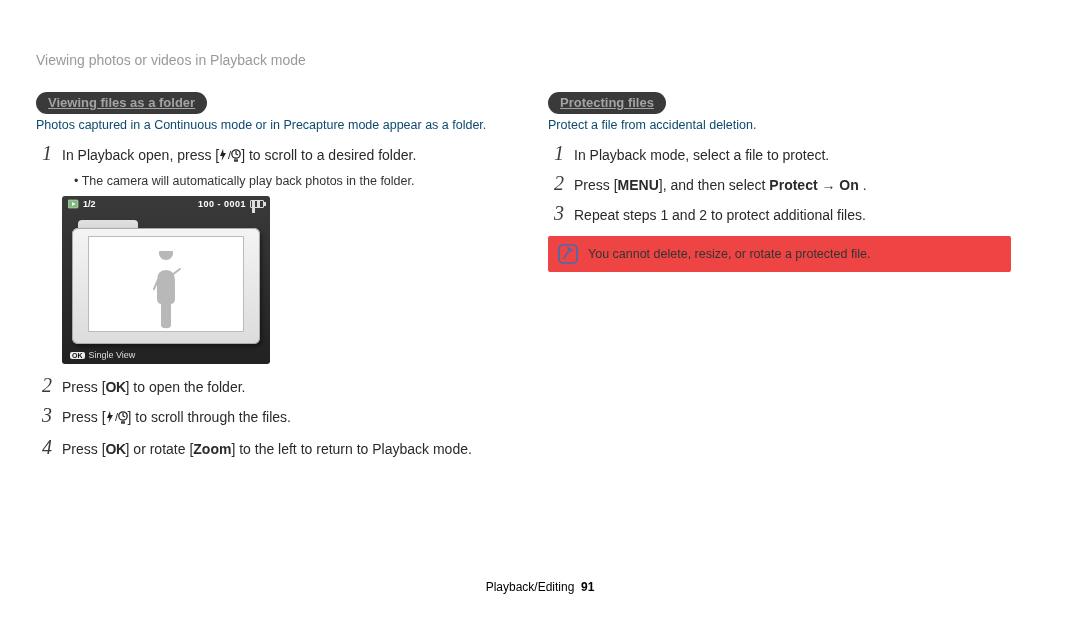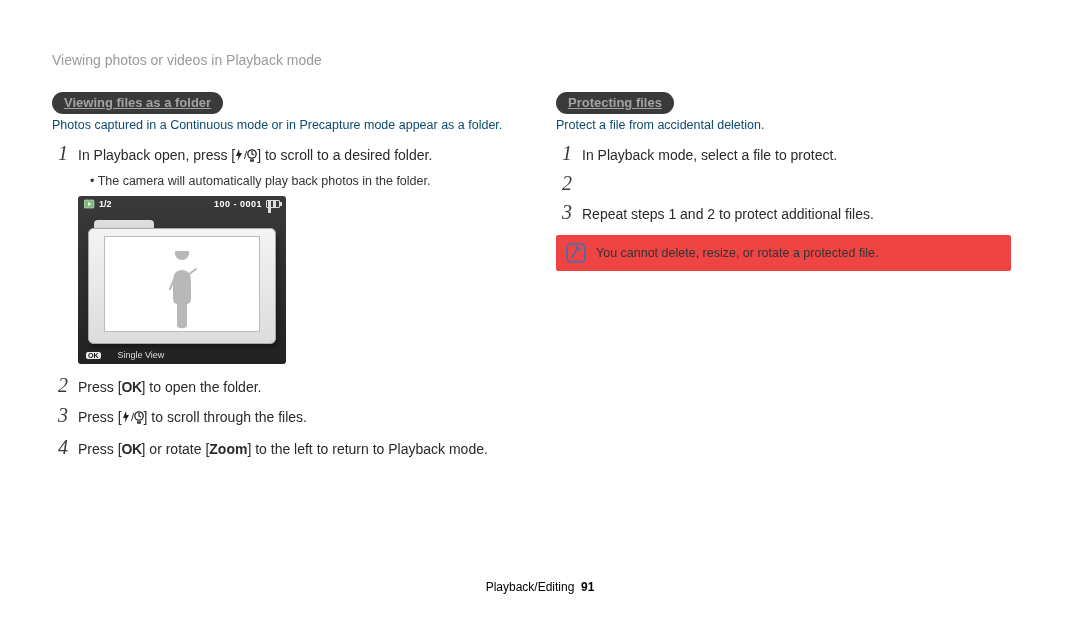--- a/index.html
+++ b/index.html
@@ -1,17 +1,17 @@
 <!DOCTYPE html>
 <html><head>
 <meta charset="utf-8">
 <style>
   * { box-sizing: border-box; margin: 0; padding: 0; }
   html, body { width: 1080px; height: 630px; background: #fff; font-family: "Segoe UI", "Helvetica Neue", Arial, sans-serif; color: #2a2a2a; }
-  .page { width: 1080px; height: 618px; padding: 52px 56px 28px 52px; position: relative; }
+  .page { width: 1080px; height: 618px; padding: 52px 56px 28px 36px; position: relative; }
   .page-title { color: #9a9a9a; font-weight: 400; font-size: 14px; margin-bottom: 24px; }
   .columns { display: flex; gap: 36px; }
   .col { flex: 1; min-width: 0; }
   .pill { display: inline-block; background: #3a3a3a; color: #a3a3a3; border-radius: 12px; padding: 3px 12px 4px; font-size: 13px; font-weight: 600; margin-bottom: 4px; text-decoration: underline; }
   .subtext { font-size: 12.5px; color: #0c4a6e; margin-bottom: 10px; }
   .step { display: flex; gap: 10px; margin-bottom: 6px; align-items: baseline; }
   .step-num { font-family: Georgia, "Times New Roman", serif; font-style: italic; font-size: 20px; color: #3a3a3a; width: 16px; text-align: right; flex-shrink: 0; }
   .step-body { font-size: 14px; line-height: 1.5; }
   .step-body b { font-weight: 700; }
   .bullet { font-size: 12.5px; color: #333; margin-left: 38px; margin-bottom: 8px; }
@@ -28,21 +28,21 @@
   
   .cam { width: 208px; height: 168px; background: linear-gradient(#3a3a3a,#222); border-radius: 3px; position: relative; font-family: Liberation Sans, sans-serif; }
   .cam-top { display:flex; justify-content:space-between; align-items:center; padding:3px 6px 0 6px; font-size:9px; font-weight:700; color:#fff; }
   .cam-top .right { display:flex; align-items:center; gap:4px; }
   .folder { position:absolute; left:10px; right:10px; top:22px; bottom:20px; }
   .folder-back { position:absolute; left:6px; top:2px; width:60px; height:18px; background:linear-gradient(#e0e0e0,#cfcfcf); border-radius:4px 4px 0 0; }
   .folder-front { position:absolute; inset:10px 0 0 0; background:linear-gradient(#f4f4f4,#dcdcdc); border-radius:6px; box-shadow: inset 0 0 0 1px #aaa, 2px 3px 4px rgba(0,0,0,.4); }
   .folder-photo { position:absolute; left:16px; right:16px; top:18px; bottom:12px; background:#fff; border:1px solid #bbb; display:flex; align-items:flex-end; justify-content:center; }
   .folder-photo svg { width:48px; height:80px; }
   .cam-hs { position:absolute; top:26px; right:20px; font-style:italic; font-weight:800; font-size:10px; color:#555; letter-spacing:-0.5px; }
-  .cam-bottom { position:absolute; left:8px; bottom:4px; font-size:9px; color:#ddd; display:flex; align-items:center; gap:17px; }
+  .cam-bottom { position:absolute; left:8px; bottom:4px; font-size:9px; color:#ddd; display:flex; align-items:center; gap:4px; }
   .cam-bottom .okb { background:#eee; color:#111; font-weight:800; font-size:7px; padding:0 2px; border-radius:2px; }
   .play-ic { width:12px; height:10px; }
   .bat { width:14px; height:8px; border:1px solid #ddd; border-radius:1px; position:relative; }
   .bat::after { content:""; position:absolute; right:-3px; top:1px; width:2px; height:4px; background:#ddd; }
   .bat i { display:block; width:3px; height:6px; background:#ddd; margin:0 1px; float:left; }
 </style>
 </head>
 <body>
 
 <div class="page">
@@ -139,20 +139,23 @@
       <div class="pill">Protecting files</div>
       <div class="subtext">Protect a file from accidental deletion.</div>
 
       <div class="step">
         <div class="step-num">1</div>
         <div class="step-body">In Playback mode, select a file to protect.</div>
       </div>
 
       <div class="step">
         <div class="step-num">2</div>
+        <div class="step-body">
+          <span>Press [</span><span class="menu">MENU</span><span>], and then select </span><b>Protect</b><span> → </span><b>On</b><span> .</span>
+        </div>
       </div>
 
       <div class="step">
         <div class="step-num">3</div>
         <div class="step-body">Repeat steps 1 and 2 to protect additional files.</div>
       </div>
 
       <div class="note-box">
         <svg class="note-icon" viewBox="0 0 20 20">
             <rect x="1" y="1" width="18" height="18" rx="4" fill="none" stroke="#3b6fb5" stroke-width="1.6"></rect>

